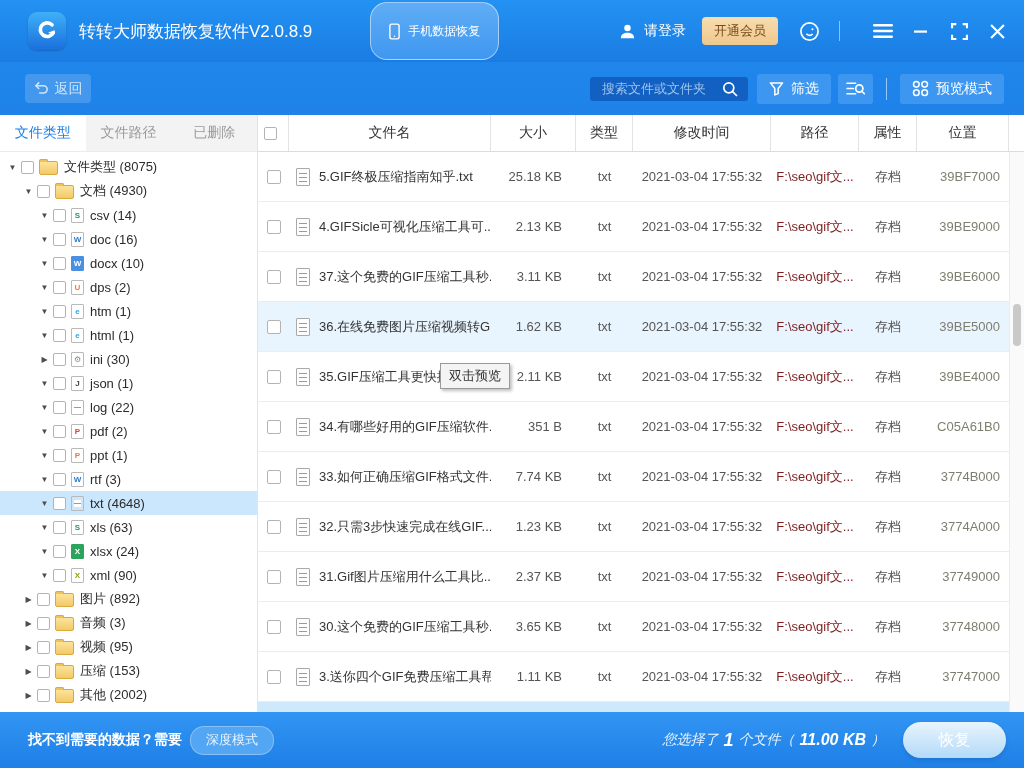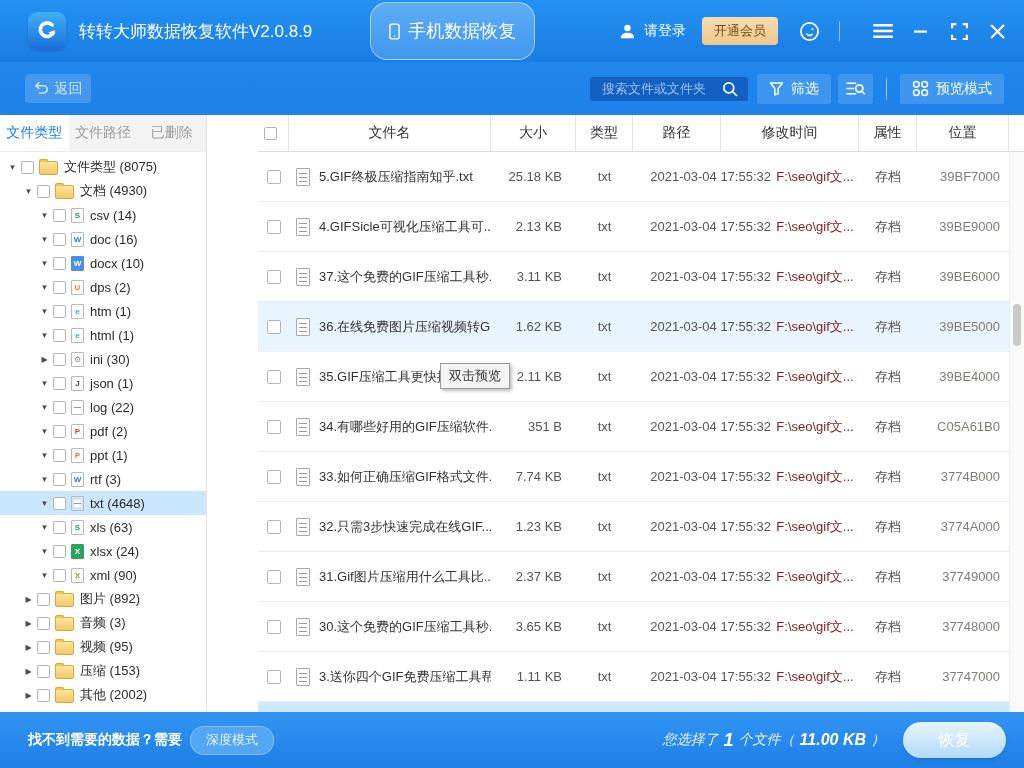--- a/index.html
+++ b/index.html
@@ -9,21 +9,21 @@
   
   .titlebar{position:absolute;top:0;left:0;right:0;height:62px;
     background:linear-gradient(180deg,#2392f3 0%,#1a7ce2 100%);
     display:flex;align-items:center;}
   .logo{width:38px;height:38px;margin-left:28px;border-radius:9px;
     background:linear-gradient(180deg,#3fb0f8,#1a6fdc);
     display:flex;align-items:center;justify-content:center;box-shadow:0 1px 2px rgba(0,0,0,.2);}
   .app-title{color:#fff;font-size:17px;margin-left:13px;white-space:nowrap;}
   .phone-btn{margin-left:58px;height:32px;padding:12px 18px;border-radius:17px;
     background:linear-gradient(180deg,#5fadf5,#3f97f0);border:1px solid rgba(255,255,255,.5);
-    color:#fff;display:flex;align-items:center;gap:8px;font-size:18px;cursor:default;}
+    color:#fff;display:flex;align-items:center;gap:8px;font-size:12px;cursor:default;}
   .tb-right{margin-left:auto;display:flex;align-items:center;padding-right:14px;}
   .login{display:flex;align-items:center;gap:7px;color:#fff;font-size:14px;}
   .vip-badge{margin-left:16px;background:linear-gradient(180deg,#f7ddb0,#efc88d);
     color:#7a4a1a;font-size:13px;padding:5px 12px;border-radius:4px;}
   .support{margin-left:20px;display:flex;}
   .tb-divider{width:1px;height:20px;background:rgba(255,255,255,.5);margin:0 18px;}
   .win-btn{display:flex;align-items:center;justify-content:center;width:26px;height:26px;margin-left:12px;}
 
   
   .toolbar{position:absolute;top:62px;left:0;right:0;height:53px;
@@ -36,21 +36,21 @@
     font-family:inherit;min-width:0;}
   .search-box input::placeholder{color:#9dc3ee;}
   .tool-btn{height:30px;background:#3d97f0;border-radius:3px;color:#fff;display:flex;
     align-items:center;gap:7px;padding:0 12px;font-size:14px;}
   .filter-btn{margin-left:9px;}
   .listsearch-btn{margin-left:7px;padding:0 8px;}
   .toolbar-divider{width:1px;height:22px;background:rgba(255,255,255,.55);margin:0 13px;}
   .preview-btn{margin-right:20px;}
 
   
-  .sidebar{position:absolute;top:115px;left:0;width:207px;bottom:56px;background:#fff;
+  .sidebar{position:absolute;top:115px;left:0;width:258px;bottom:56px;background:#fff;
     border-right:1px solid #e4e4e4;box-sizing:border-box;overflow:hidden;}
   .side-tabs{display:flex;height:36px;background:#f3f3f3;border-bottom:1px solid #ebebeb;}
   .side-tab{flex:1;display:flex;align-items:center;justify-content:center;font-size:14px;color:#9b9b9b;}
   .side-tab.active{background:#fff;color:#1a80e8;}
   .tree{padding-top:3px;}
   .tree-item{height:24px;display:flex;align-items:center;font-size:13px;color:#2b2b2b;white-space:nowrap;}
   .tree-item.selected{background:#cbe7fd;}
   .tri{width:11px;font-size:8px;color:#4d4d4d;margin-right:3px;text-align:center;flex:none;}
   .cb{width:13px;height:13px;border:1px solid #b3b3b3;background:#fff;border-radius:2px;margin-right:5px;flex:none;box-sizing:border-box;}
   .folder{width:17px;height:12px;background:linear-gradient(180deg,#fce49b,#f3c868);
@@ -75,21 +75,21 @@
     font-size:13px;color:#333;box-sizing:border-box;}
   .trow.hover{background:#e9f5fe;}
   .trow-partial{height:10px;background:#cfe9fc;}
   .td{box-sizing:border-box;white-space:nowrap;overflow:hidden;}
   .td0{width:31px;display:flex;justify-content:center;}
   .td0 .cb{margin:0;width:14px;height:14px;}
   .td1{width:202px;display:flex;align-items:center;gap:9px;padding-left:7px;}
   .fname{overflow:hidden;text-overflow:clip;white-space:nowrap;}
   .td2{width:85px;text-align:right;padding-right:14px;color:#555;}
   .td3{width:57px;text-align:center;color:#555;}
-  .td4{width:138px;text-align:right;color:#555;}
+  .td4{width:138px;text-align:center;color:#555;}
   .td5{width:88px;text-align:center;color:#7f1d1d;}
   .td6{width:58px;text-align:center;color:#555;}
   .td7{width:92px;text-align:right;padding-right:9px;color:#7e7e70;}
   .doc-icon{width:14px;height:18px;background:#fdfdfd;border:1px solid #a9a9a9;border-radius:1px;
     position:relative;flex:none;box-sizing:border-box;}
   .doc-icon::before{content:"";position:absolute;left:2px;right:2px;top:4px;height:10px;
     background:repeating-linear-gradient(180deg,#9a9a9a 0 1px,transparent 1px 4px);}
   .vscroll{position:absolute;right:0;top:37px;bottom:0;width:15px;background:#fafafa;
     border-left:1px solid #ececec;box-sizing:border-box;}
   .vthumb{position:absolute;left:3px;width:8px;top:152px;height:42px;background:#c9c9c9;border-radius:4px;}
@@ -366,22 +366,22 @@
   </div>
 
   <div class="main">
     <div class="thead" id="thead">
         <div class="th w0">
           <span class="cb"></span>
         </div>
         <div class="th w1">文件名</div>
         <div class="th w2">大小</div>
         <div class="th w3">类型</div>
+        <div class="th w4">修改时间</div>
         <div class="th w5">路径</div>
-        <div class="th w4">修改时间</div>
         <div class="th w6">属性</div>
         <div class="th w7">位置</div>
       </div>
     <div class="tbody" id="tbody">
         <div class="trow">
           <div class="td td0">
             <span class="cb"></span>
           </div>
           <div class="td td1">
             <span class="doc-icon"></span>

